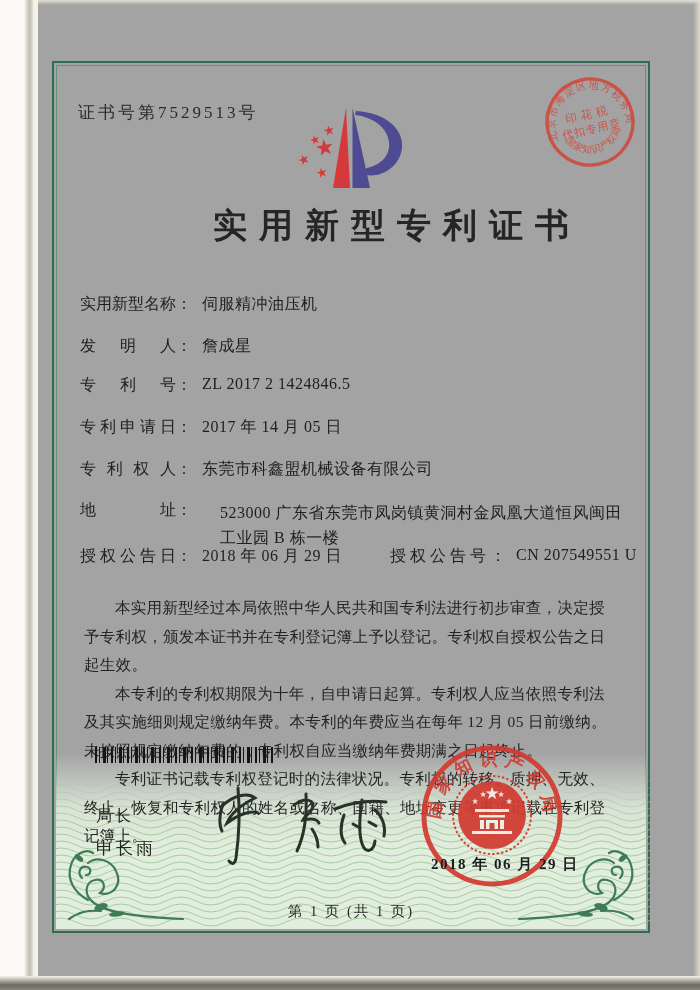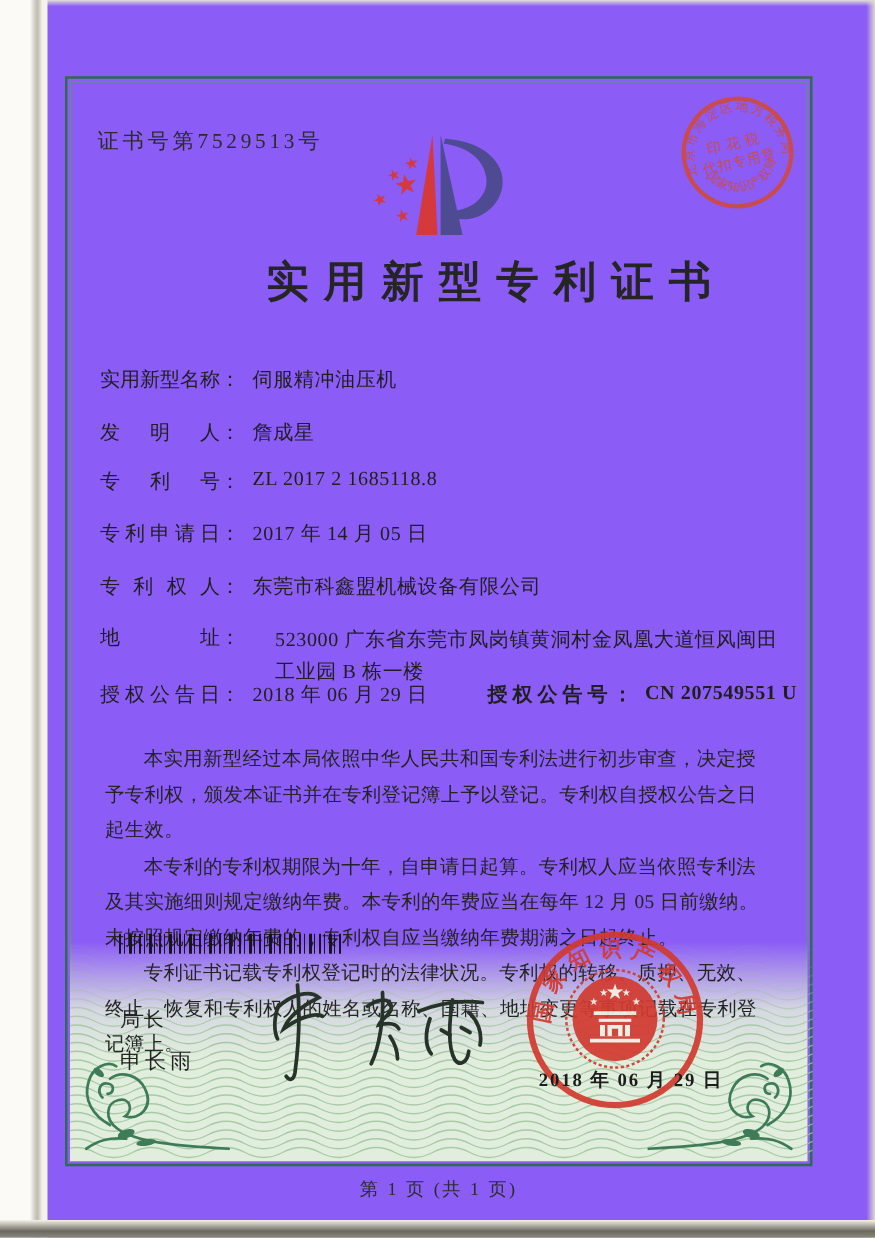--- a/index.html
+++ b/index.html
@@ -2,21 +2,21 @@
 <html><head>
 <meta charset="utf-8">
 <style>
   html,body{margin:0;padding:0;}
   body{
     width:700px;height:990px;overflow:hidden;
     background:#efece1;
     font-family:"Liberation Serif","DejaVu Serif",serif;
     position:relative;
   }
-  .scan{position:absolute;inset:0;background:#8b5cf6;}
+  .scan{position:absolute;inset:0;background:#a3a3a3;}
   
   .edge-left{position:absolute;left:0;top:0;bottom:0;width:38px;
     background:linear-gradient(90deg,#fbfaf7 0 24px,#d8d6cd 27px,#bdbbb2 30px,#f5f2e8 34px);}
   .edge-bottom{position:absolute;left:0;right:0;bottom:0;height:14px;
     background:linear-gradient(180deg,#f5f2e8 0,#a9a79d 5px,#6b695f 9px,#8a887e 14px);}
   .edge-right{position:absolute;right:0;top:0;bottom:0;width:7px;
     background:linear-gradient(270deg,#ddd9cc,rgba(245,242,232,0));}
   .edge-top{position:absolute;left:0;right:0;top:0;height:5px;
     background:linear-gradient(180deg,#e3e0d4,rgba(245,242,232,0));}
 
@@ -38,42 +38,42 @@
   .logo{position:absolute;left:281px;top:100px;}
   .stamp{position:absolute;left:541px;top:73px;opacity:.9;}
   .title{position:absolute;left:52px;top:203px;width:678px;text-align:center;
     font-size:34px;font-weight:bold;color:#252525;letter-spacing:12px;text-indent:12px;}
 
   .row{position:absolute;left:80px;font-size:16px;color:#1f1f1f;white-space:nowrap;}
   .row .lbl{display:inline-block;width:96px;text-align:justify;text-align-last:justify;vertical-align:top;}
   .row .colon{vertical-align:top;}
   .row .val{margin-left:10px;vertical-align:top;letter-spacing:.5px;}
   .row .val2{display:inline-block;white-space:normal;width:440px;line-height:25px;margin-left:28px;}
-  .row .col2{position:absolute;left:310px;top:0;white-space:nowrap;font-weight:bold;}
+  .row .col2{position:absolute;left:310px;top:0;white-space:nowrap;}
   .row .lbl2{letter-spacing:4px;}
 
   .paras{position:absolute;left:84px;top:574px;width:536px;font-size:15.5px;
     line-height:28.5px;color:#242424;margin-top:20px;}
   .paras p{margin:0;text-indent:2em;letter-spacing:.3px;}
 
   .barcode{position:absolute;left:95px;top:747px;width:178px;height:16px;
     background:repeating-linear-gradient(90deg,
       #15151a 0 2px,transparent 2px 4px,#15151a 4px 5px,transparent 5px 8px,
       #15151a 8px 11px,transparent 11px 12px,#15151a 12px 13px,transparent 13px 16px);}
 
   .signer-role{position:absolute;left:96px;top:806px;font-size:16px;letter-spacing:3px;color:#232323;}
   .signer-name{position:absolute;left:96px;top:837px;font-size:17px;letter-spacing:3px;color:#232323;}
   .sig{position:absolute;left:207px;top:780px;}
 
   .seal{position:absolute;left:417px;top:742px;opacity:.92;}
   .seal-date{position:absolute;left:431px;top:855px;font-size:15px;color:#1c1c1c;
     letter-spacing:1.5px;font-weight:bold;z-index:5;}
 
   .footer{position:absolute;left:52px;top:902px;width:598px;text-align:center;
-    font-size:14.5px;color:#2b2b2b;letter-spacing:2px;z-index:4;margin-top:40px;}
+    font-size:14.5px;color:#2b2b2b;letter-spacing:2px;z-index:4;}
 </style>
 </head>
 <body>
 
 <div class="scan">
 
   <div class="frame">
     <div class="frame-inner"></div>
     <div class="band">
       <svg id="waves" width="594" height="176" viewBox="0 0 594 176">
@@ -166,21 +166,21 @@
 
   <div class="title">实用新型专利证书</div>
 
   <div class="row" style="top:336px">
     <span class="lbl">发明人</span><span class="colon">：</span><span class="val">詹成星</span>
   </div>
   <div class="row" style="top:294px">
     <span class="lbl">实用新型名称</span><span class="colon">：</span><span class="val">伺服精冲油压机</span>
   </div>
   <div class="row" style="top:375px">
-    <span class="lbl">专利号</span><span class="colon">：</span><span class="val">ZL 2017 2 1685118.8</span>
+    <span class="lbl">专利号</span><span class="colon">：</span><span class="val">ZL 2017 2 1424846.5</span>
   </div>
   <div class="row" style="top:417px">
     <span class="lbl">专利申请日</span><span class="colon">：</span><span class="val">2017 年 14 月 05 日</span>
   </div>
   <div class="row" style="top:459px">
     <span class="lbl">专利权人</span><span class="colon">：</span><span class="val">东莞市科鑫盟机械设备有限公司</span>
   </div>
   <div class="row" style="top:500px">
     <span class="lbl">地址</span><span class="colon">：</span><span class="val val2"><span>523000 广东省东莞市凤岗镇黄洞村金凤凰大道恒风闽田</span><br><span>工业园 B 栋一楼</span></span>
   </div>

